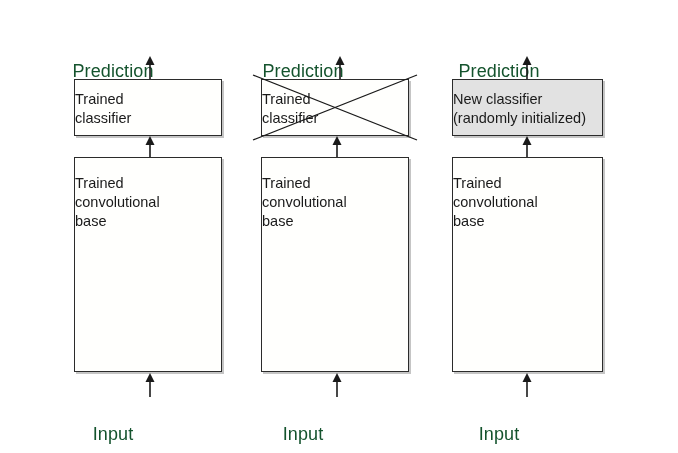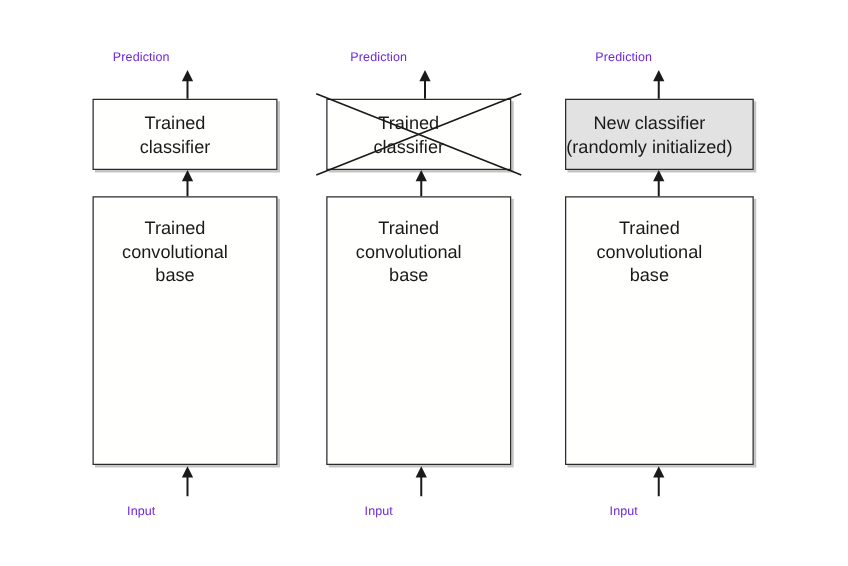--- a/index.html
+++ b/index.html
@@ -21,41 +21,41 @@
     background: #ffffff;
   }
   .col {
     position: absolute;
     top: 0;
     height: 453px;
   }
   .label {
     position: absolute;
     text-align: center;
-    font-size: 10px;
+    font-size: 18px;
     line-height: 17px;
-    color: #6d28d9;
+    color: #14532d;
     white-space: nowrap;
     letter-spacing: 0.1px;
+    margin-top: 25px;
   }
   .box {
     position: absolute;
     box-sizing: border-box;
     border: 1.3px solid #2b2b2b;
     background: #fffffd;
     box-shadow: 2px 2px 0 0 rgba(150,150,150,0.55);
   }
   .box.shaded {
     background: #e2e2e2;
   }
   .box-text {
     position: absolute;
     left: 0;
     right: 16px;
-    text-align: center;
     font-size: 14.5px;
     line-height: 19px;
     color: #1a1a1a;
   }
   .arrow {
     position: absolute;
   }
   .xmark {
     position: absolute;
     pointer-events: none;

